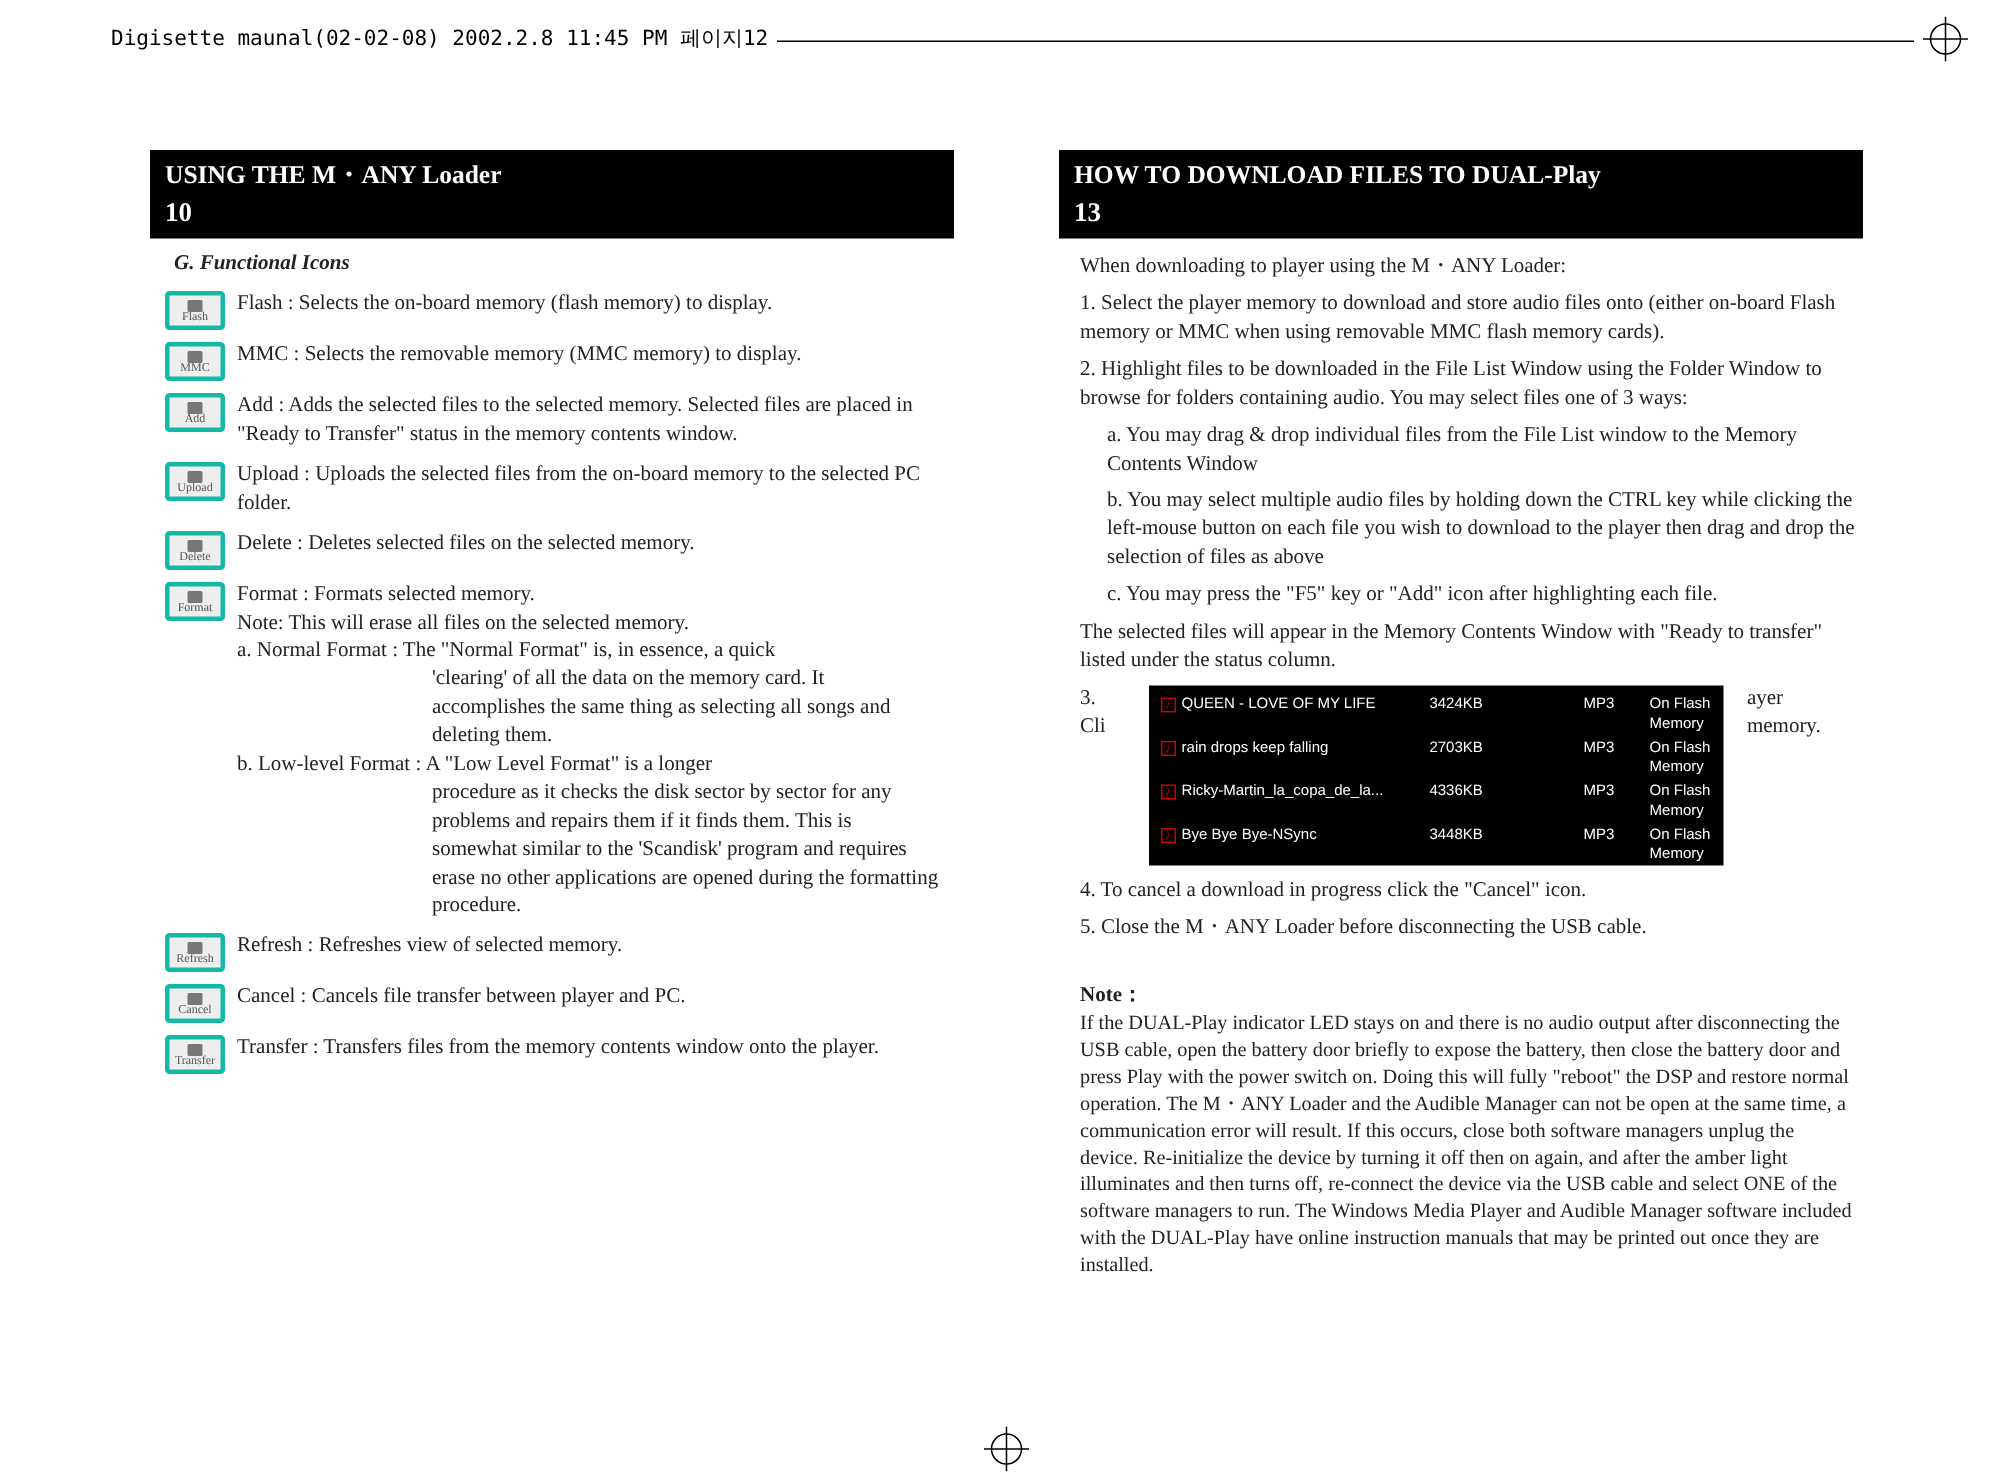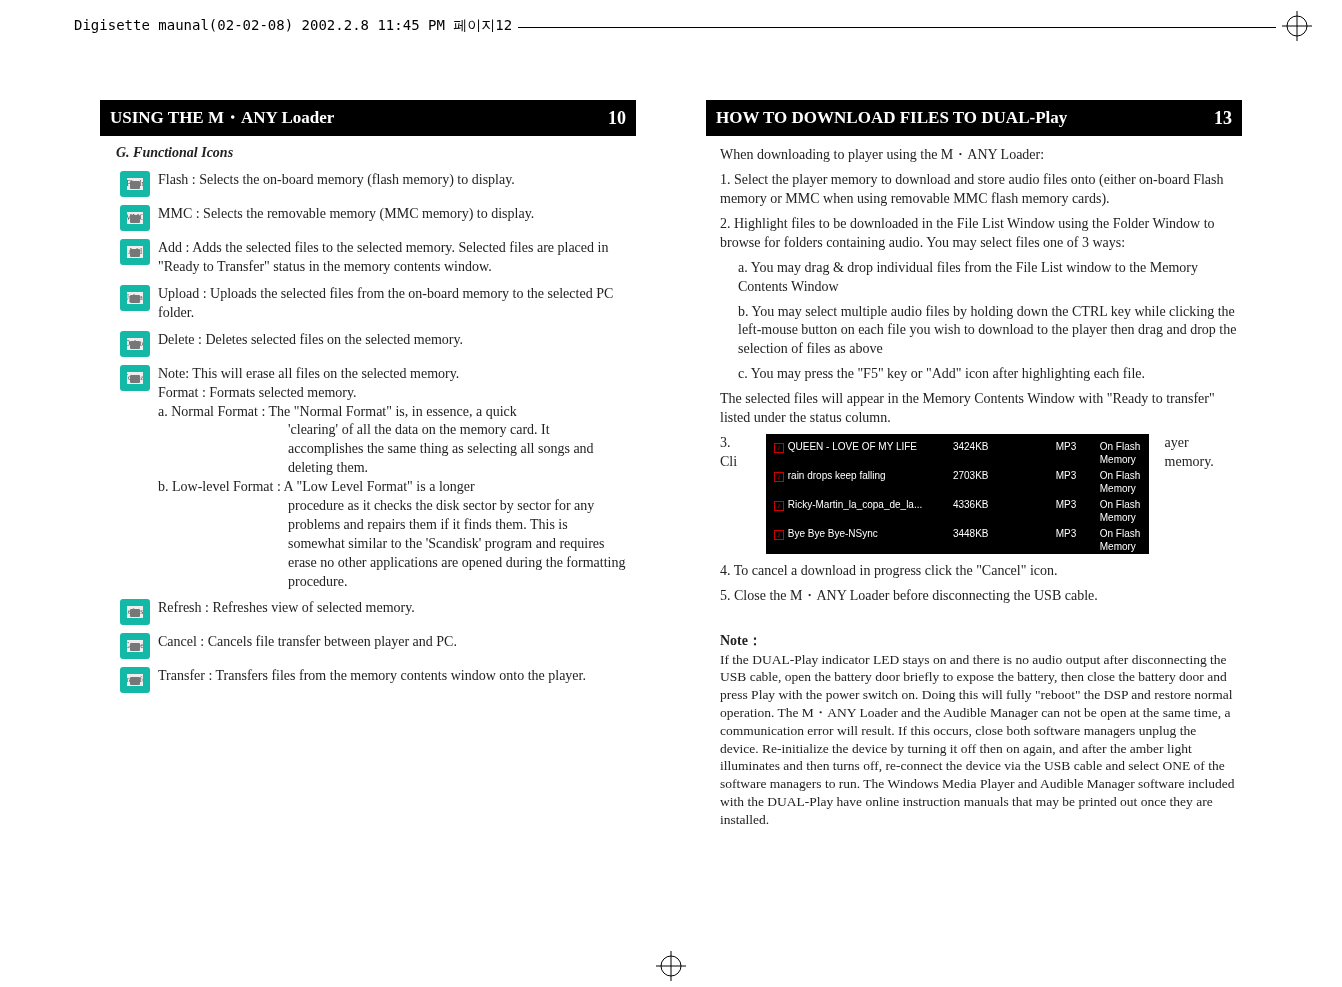--- a/index.html
+++ b/index.html
@@ -58,25 +58,25 @@
   .page {
     width: 555px;
     font-size: 14px;
     color: #222;
     line-height: 1.35;
   }
   .page-header {
     background: #000;
     color: #fff;
     display: flex;
-    align-items: center;
     justify-content: space-between;
     padding: 6px 10px;
     font-weight: bold;
     font-family: "Times New Roman", serif;
+    flex-direction: column;
   }
   .page-header .title { font-size: 17px; }
   .page-header .num { font-size: 18px; }
 
   .section-title {
     font-weight: bold;
     margin: 8px 0 6px 0;
     padding-left: 14px;
     font-style: italic;
   }
@@ -88,24 +88,24 @@
   }
   .icon-cell {
     width: 48px;
     display: flex;
     justify-content: flex-end;
     padding-right: 8px;
     padding-top: 2px;
     flex-shrink: 0;
   }
   .ui-icon {
-    width: 30px;
+    width: 40px;
     height: 26px;
     background: #eee;
-    border: 7px solid #14b8a6;
+    border: 3px solid #14b8a6;
     border-radius: 3px;
     font-size: 8px;
     display: flex;
     align-items: flex-end;
     justify-content: center;
     color: #555;
     overflow: hidden;
     line-height: 1;
     padding-bottom: 2px;
     box-sizing: border-box;
@@ -233,22 +233,22 @@
             <div class="ui-icon">Delete</div>
           </div>
         <div class="desc">Delete : Deletes selected files on the selected memory.</div>
       </div>
 
       <div class="icon-row">
         <div class="icon-cell">
             <div class="ui-icon">Format</div>
           </div>
         <div class="desc">
+          <div>Format : Formats selected memory.</div>
           <div>Note: This will erase all files on the selected memory.</div>
-          <div>Format : Formats selected memory.</div>
           <div>a. Normal Format : The "Normal Format" is, in essence, a quick</div>
           <div class="hang2">'clearing' of all the data on the memory card. It accomplishes the same thing as selecting all songs and deleting them.</div>
           <div>b. Low-level Format : A "Low Level Format" is a longer</div>
           <div class="hang2">procedure as it checks the disk sector by sector for any problems and repairs them if it finds them. This is somewhat similar to the 'Scandisk' program and requires erase no other applications are opened during the formatting procedure.</div>
         </div>
       </div>
 
       <div class="icon-row">
         <div class="icon-cell">
             <div class="ui-icon">Refresh</div>

